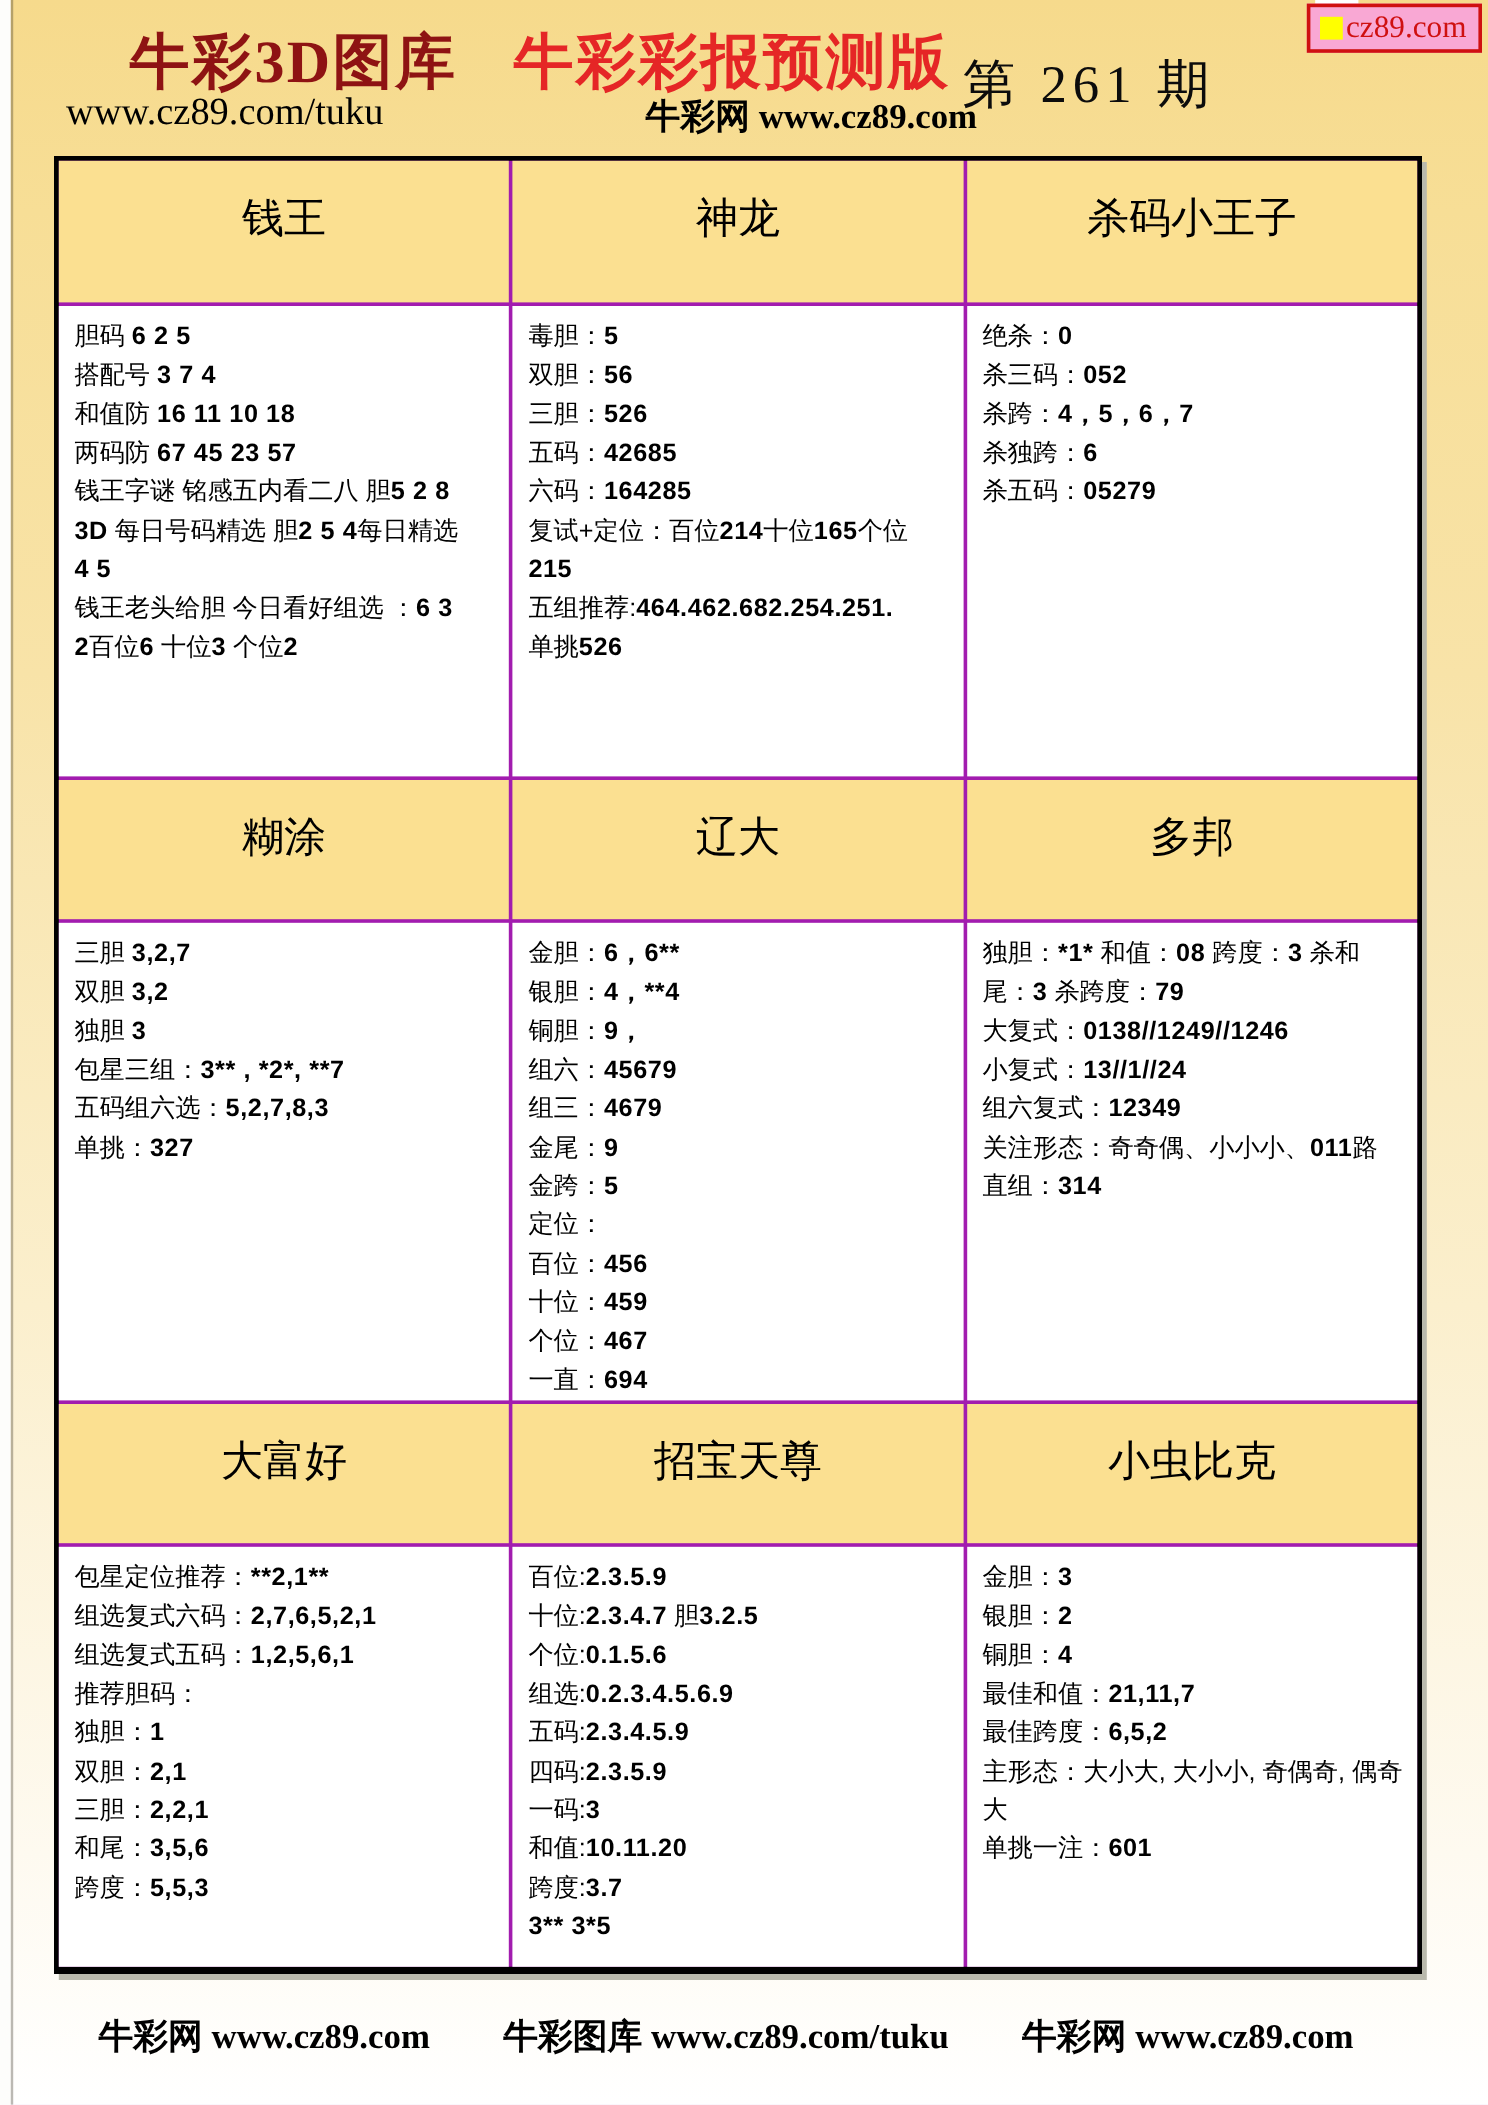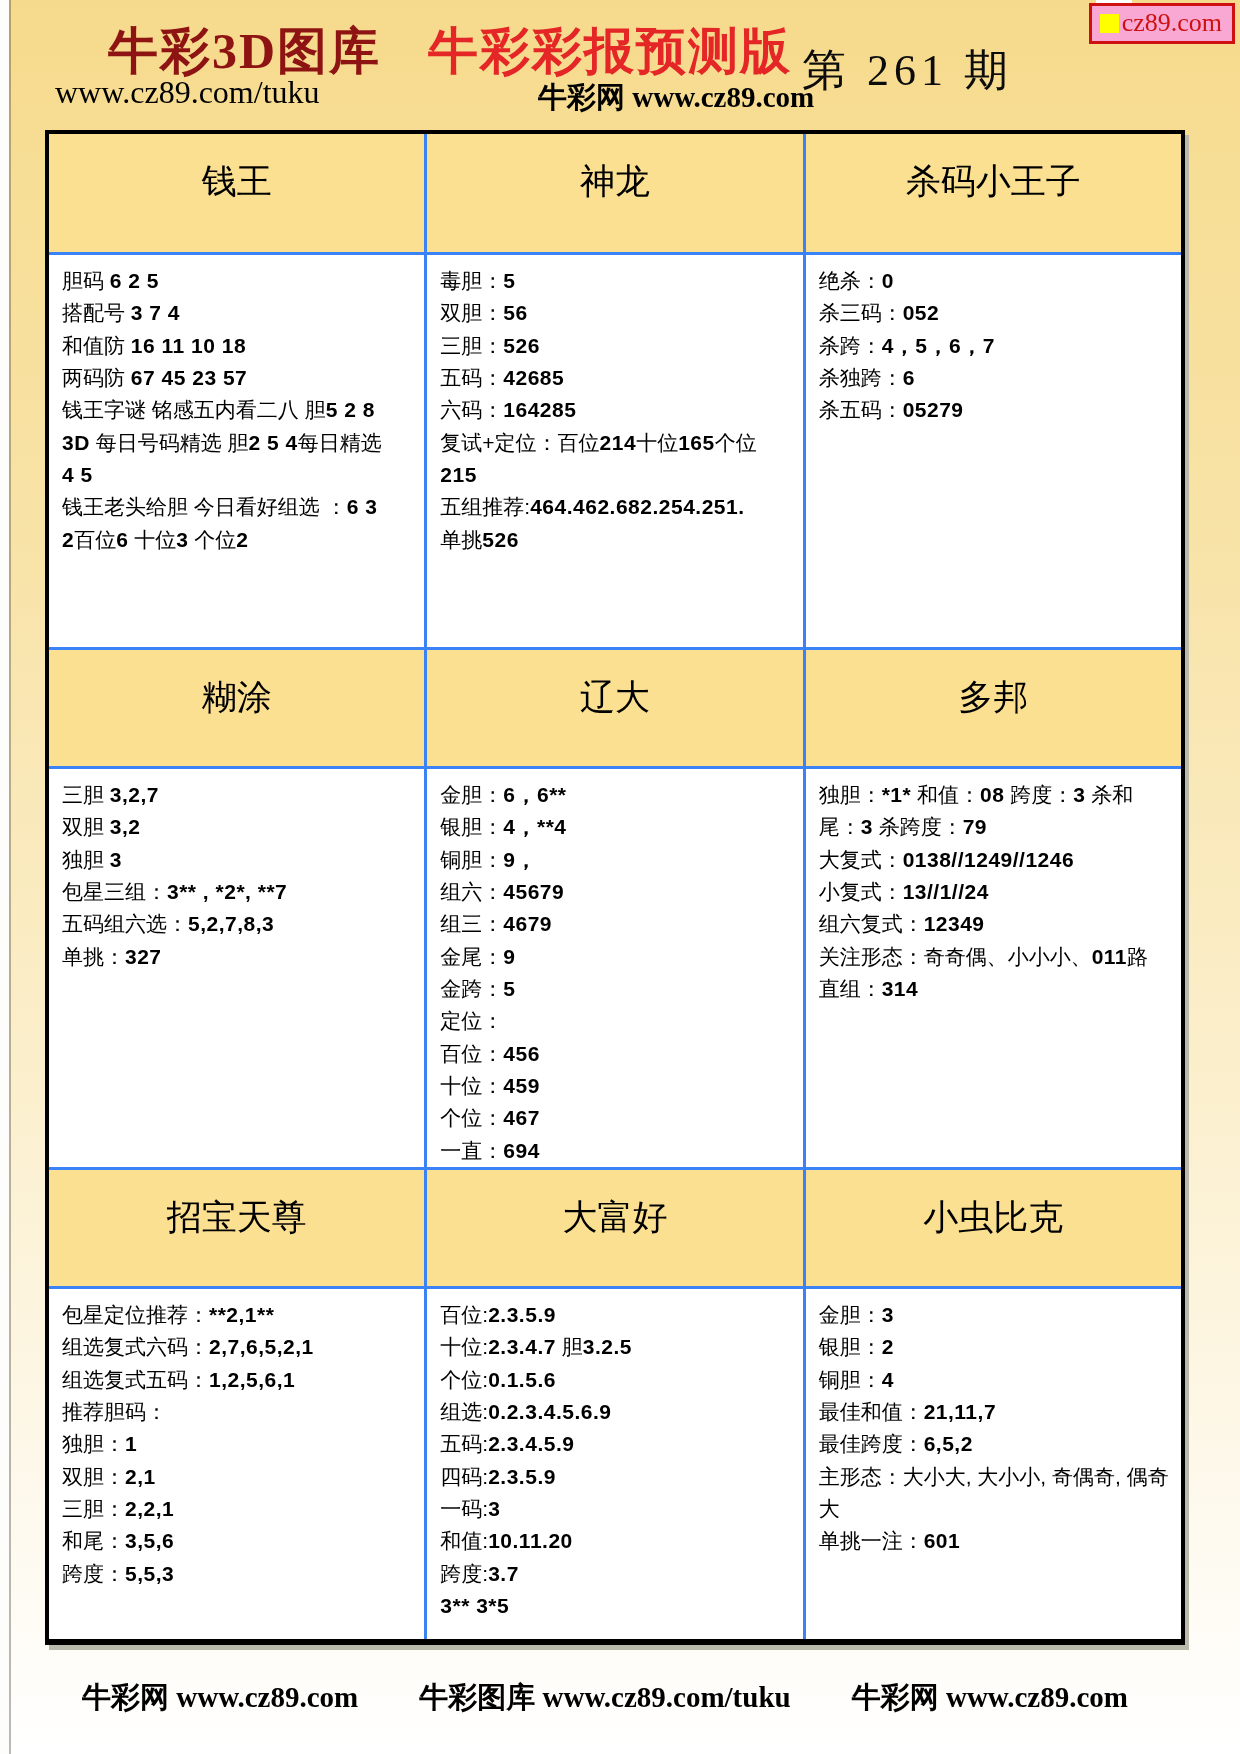--- a/index.html
+++ b/index.html
@@ -26,21 +26,21 @@
   .badge-bg{position:absolute;right:108px;top:0;width:36px;height:28px;background:#fff;}
   .badge{position:absolute;right:5px;top:3px;background:#f9a8d4;border:3px solid #cf1010;
          color:#cf1010;font-family:Liberation Serif, serif;font-size:26px;line-height:30px;
          padding:2px 10px 3px 8px;white-space:nowrap;margin-left:30px;}
   .badge .sq{display:inline-block;width:19px;height:19px;background:#ffff00;margin-right:3px;vertical-align:-2px;}
 
   .grid{
     position:absolute;left:45px;top:130px;width:1132px;
     display:grid;grid-template-columns:1fr 1fr 1fr;
     grid-template-rows:118px 392px 116px 398px 116px 350px;
-    gap:3px;background:#3b82f6;
+    gap:3px;background:#a21caf;
     border:4px solid #000;border-bottom-width:6px;
     box-shadow:4px 5px 0 #b9b9ac;
   }
   .hd{background:#fbe091;text-align:center;font-family:"Liberation Serif",serif;
       font-size:35px;padding-top:24px;box-sizing:border-box;overflow:hidden;}
   .bd{background:#fff;box-sizing:border-box;padding:10px 8px 0 13px;
       font-size:21px;line-height:1.54;overflow:hidden;}
   .ln{white-space:pre-wrap;}
   .ln b{letter-spacing:.5px;}
 
@@ -124,22 +124,22 @@
     </div>
     <div class="bd">
       <div class="ln"><span>独胆：</span><b>*1*</b><span> 和值：</span><b>08</b><span> 跨度：</span><b>3</b><span> 杀和</span></div>
       <div class="ln"><span>尾：</span><b>3</b><span> 杀跨度：</span><b>79</b></div>
       <div class="ln"><span>大复式：</span><b>0138//1249//1246</b></div>
       <div class="ln"><span>小复式：</span><b>13//1//24</b></div>
       <div class="ln"><span>组六复式：</span><b>12349</b></div>
       <div class="ln"><span>关注形态：奇奇偶、小小小、</span><b>011</b><span>路</span></div>
       <div class="ln"><span>直组：</span><b>314</b></div>
     </div>
+    <div class="hd"><span>大富好</span></div>
     <div class="hd"><span>招宝天尊</span></div>
-    <div class="hd"><span>大富好</span></div>
     <div class="hd"><span>小虫比克</span></div>
     <div class="bd">
       <div class="ln"><span>包星定位推荐：</span><b>**2,1**</b></div>
       <div class="ln"><span>组选复式六码：</span><b>2,7,6,5,2,1</b></div>
       <div class="ln"><span>组选复式五码：</span><b>1,2,5,6,1</b></div>
       <div class="ln"><span>推荐胆码：</span></div>
       <div class="ln"><span>独胆：</span><b>1</b></div>
       <div class="ln"><span>双胆：</span><b>2,1</b></div>
       <div class="ln"><span>三胆：</span><b>2,2,1</b></div>
       <div class="ln"><span>和尾：</span><b>3,5,6</b></div>

